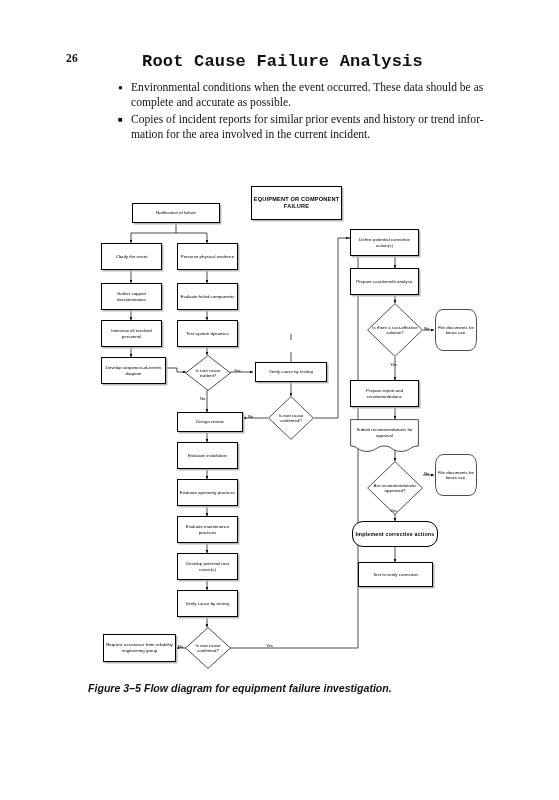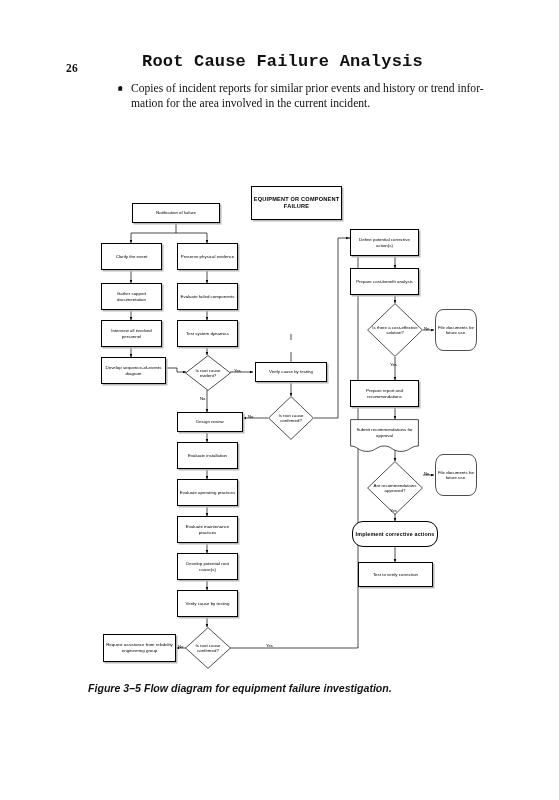--- a/index.html
+++ b/index.html
@@ -4,21 +4,21 @@
 <style>
   html,body{margin:0;padding:0;background:#fff;}
   body{width:559px;height:800px;position:relative;overflow:hidden;
        font-family:"Liberation Serif",serif;color:#111;}
 
   
   #page{position:absolute;left:0;top:0;width:559px;height:800px;}
 
   .hdr-row{position:absolute;left:66px;top:52px;width:430px;height:16px;}
   .hdr-num{position:absolute;left:0;top:0;font-weight:bold;font-size:11.5px;
-           font-family:"Liberation Serif",serif;letter-spacing:.2px;margin-top:10px;}
+           font-family:"Liberation Serif",serif;letter-spacing:.2px;}
   .hdr-title{position:absolute;left:76px;top:0;font-weight:bold;font-size:17px;
              font-family:Liberation Mono, monospace;letter-spacing:.2px;}
 
   .bullets{position:absolute;left:118px;top:80px;width:382px;}
   .bullet{position:relative;padding-left:13px;font-size:11.6px;line-height:15.4px;
           text-align:left;margin-bottom:1px;}
   .bullet .mk{position:absolute;left:0;top:0;font-size:8px;line-height:15.4px;}
 
   .caption{position:absolute;left:88px;top:682px;font-size:10.6px;
            font-style:italic;font-weight:bold;font-family:Liberation Sans, sans-serif;}
@@ -68,20 +68,21 @@
 <div id="page">
 
   <div class="hdr-row">
     <span class="hdr-num">26</span>
     <span class="hdr-title">Root Cause Failure Analysis</span>
   </div>
 
   <div class="bullets">
     <div class="bullet">
       <span class="mk">●</span>
+      <span>Environmental conditions when the event occurred. These data should be as complete and accurate as possible.</span>
     </div>
     <div class="bullet">
       <span class="mk">■</span>
       <span>Copies of incident reports for similar prior events and history or trend infor-mation for the area involved in the current incident.</span>
     </div>
   </div>
 
   <div id="diagram">
 
     <svg width="559" height="800" viewBox="0 0 559 800">

